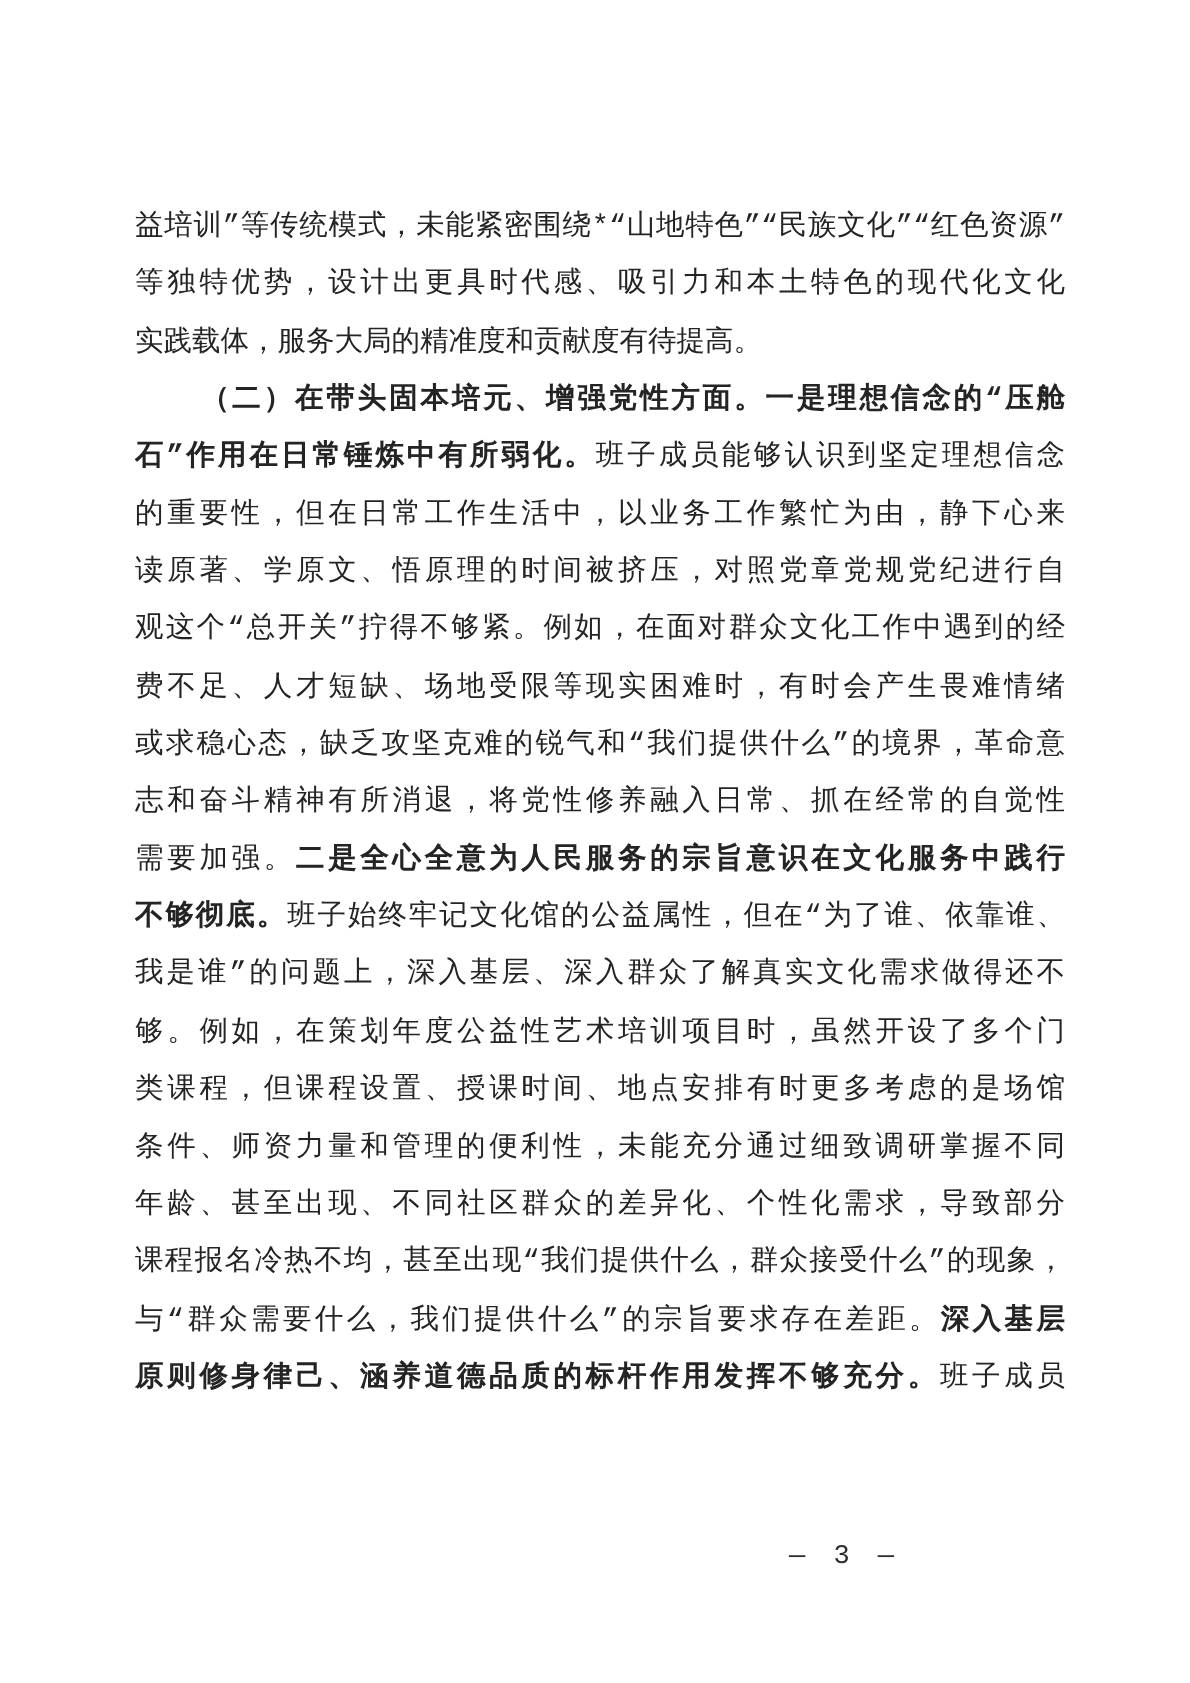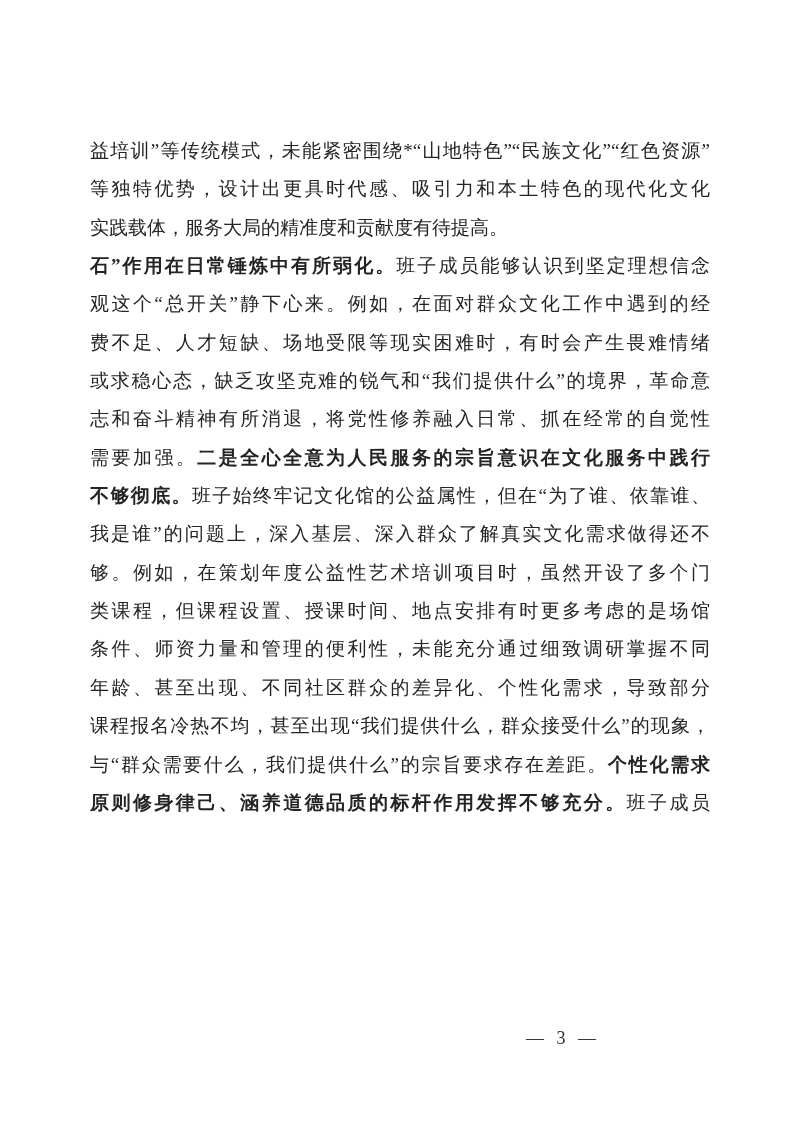--- a/index.html
+++ b/index.html
@@ -6,21 +6,21 @@
     margin: 0;
     padding: 0;
     background: #ffffff;
   }
   .page {
     position: relative;
     width: 719px;
     height: 1122px;
     background: #ffffff;
     overflow: hidden;
-    font-family: Liberation Serif, serif;
+    font-family: Liberation Mono, monospace;
   }
   .doc-body {
     position: absolute;
     left: 90px;
     top: 132px;
     width: 620px;
   }
   .line {
     height: 38.35px;
     line-height: 38.35px;
@@ -51,30 +51,33 @@
   }
 </style>
 </head>
 <body>
 
 <div class="page">
   <div class="doc-body">
     <div class="line"><span>益培训”等传统模式，未能紧密围绕*“山地特色”“民族文化”“红色资源”</span></div>
     <div class="line"><span>等独特优势，设计出更具时代感、吸引力和本土特色的现代化文化</span></div>
     <div class="line para-end"><span>实践载体，服务大局的精准度和贡献度有待提高。</span></div>
+    <div class="line indent"><span class="b">（二）在带头固本培元、增强党性方面。一是理想信念的“压舱</span></div>
     <div class="line"><span class="b">石”作用在日常锤炼中有所弱化。</span><span>班子成员能够认识到坚定理想信念</span></div>
-    <div class="line"><span>观这个“总开关”静下心来。例如，在面对群众文化工作中遇到的经</span></div>
+    <div class="line"><span>的重要性，但在日常工作生活中，以业务工作繁忙为由，静下心来</span></div>
+    <div class="line"><span>读原著、学原文、悟原理的时间被挤压，对照党章党规党纪进行自</span></div>
+    <div class="line"><span>观这个“总开关”拧得不够紧。例如，在面对群众文化工作中遇到的经</span></div>
     <div class="line"><span>费不足、人才短缺、场地受限等现实困难时，有时会产生畏难情绪</span></div>
     <div class="line"><span>或求稳心态，缺乏攻坚克难的锐气和“我们提供什么”的境界，革命意</span></div>
     <div class="line"><span>志和奋斗精神有所消退，将党性修养融入日常、抓在经常的自觉性</span></div>
     <div class="line"><span>需要加强。</span><span class="b">二是全心全意为人民服务的宗旨意识在文化服务中践行</span></div>
     <div class="line"><span class="b">不够彻底。</span><span>班子始终牢记文化馆的公益属性，但在“为了谁、依靠谁、</span></div>
     <div class="line"><span>我是谁”的问题上，深入基层、深入群众了解真实文化需求做得还不</span></div>
     <div class="line"><span>够。例如，在策划年度公益性艺术培训项目时，虽然开设了多个门</span></div>
     <div class="line"><span>类课程，但课程设置、授课时间、地点安排有时更多考虑的是场馆</span></div>
     <div class="line"><span>条件、师资力量和管理的便利性，未能充分通过细致调研掌握不同</span></div>
     <div class="line"><span>年龄、甚至出现、不同社区群众的差异化、个性化需求，导致部分</span></div>
     <div class="line"><span>课程报名冷热不均，甚至出现“我们提供什么，群众接受什么”的现象，</span></div>
-    <div class="line"><span>与“群众需要什么，我们提供什么”的宗旨要求存在差距。</span><span class="b">个性化需求</span></div>
+    <div class="line"><span>与“群众需要什么，我们提供什么”的宗旨要求存在差距。</span><span class="b">深入基层</span></div>
     <div class="line"><span class="b">原则修身律己、涵养道德品质的标杆作用发挥不够充分。</span><span>班子成员</span></div>
   </div>
   <div class="page-number">— 3 —</div>
 </div>
 
 </body></html>

